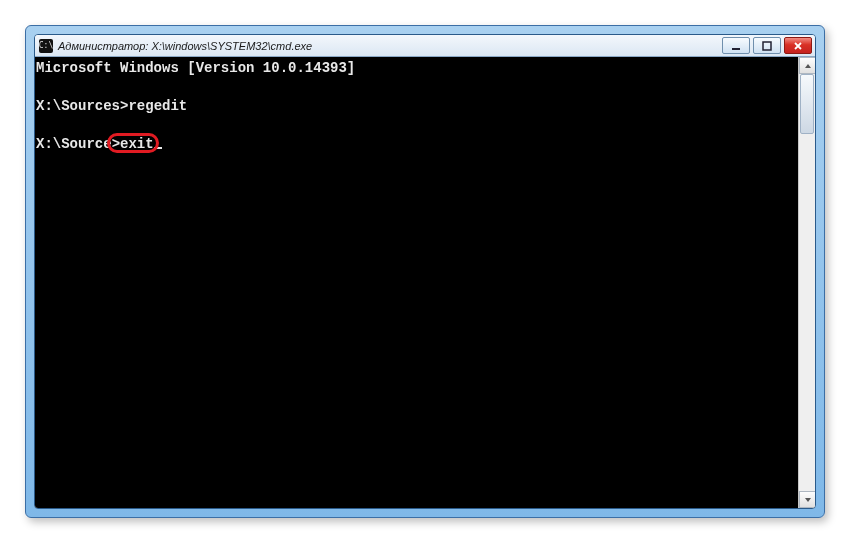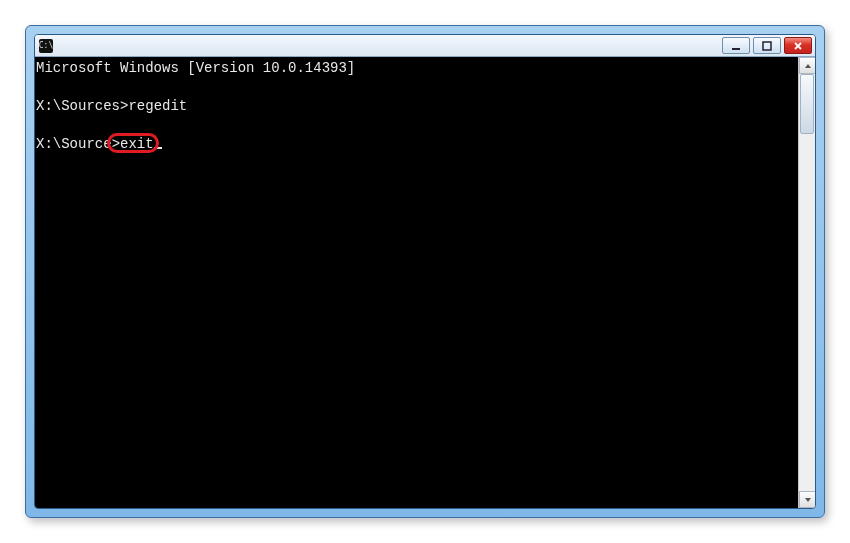--- a/index.html
+++ b/index.html
@@ -36,21 +36,21 @@
     border: 1px solid #6f8fad;
     background: linear-gradient(#f7fbff, #cfe1f2);
     display: flex; align-items: center; justify-content: center;
     font-size: 10px; color: #223; cursor: pointer;
   }
   .wbtn.close {
     background: linear-gradient(#f28b82, #d93025 45%, #c5221f);
     border-color: #8c1a14; color: #fff;
   }
   .wbtn svg { display: block; }
-  .console-wrap { flex: 1; background: #000; position: relative; display: flex; }
+  .console-wrap { flex: 1; background: #000; position: relative; display: flex; font-weight: bold; }
   .console {
     flex: 1; font-family: Consolas, "Courier New", monospace;
     font-size: 14px; line-height: 19px; color: #e8e8e8;
     white-space: pre; padding: 2px 1px;
     overflow: hidden;
   }
   .cursor {
     display: inline-block; width: 8px; height: 2px; background: #e8e8e8;
     vertical-align: baseline; margin-bottom: -1px;
   }
@@ -78,20 +78,21 @@
   }
 </style>
 </head>
 <body>
 
 <div class="outer">
   <div class="window">
 
     <div class="titlebar">
       <span class="app-ico">C:\</span>
+      <span class="title-text">Администратор: X:\windows\SYSTEM32\cmd.exe</span>
       <span class="title-spacer"></span>
       <div class="winbtns">
         <div class="wbtn" title="Minimize">
           <svg width="10" height="10" viewBox="0 0 10 10">
               <rect x="1" y="7" width="8" height="2" fill="#223"></rect>
             </svg>
         </div>
         <div class="wbtn" title="Maximize">
           <svg width="10" height="10" viewBox="0 0 10 10">
               <rect x="1" y="1" width="8" height="8" fill="none" stroke="#223" stroke-width="1.5"></rect>

